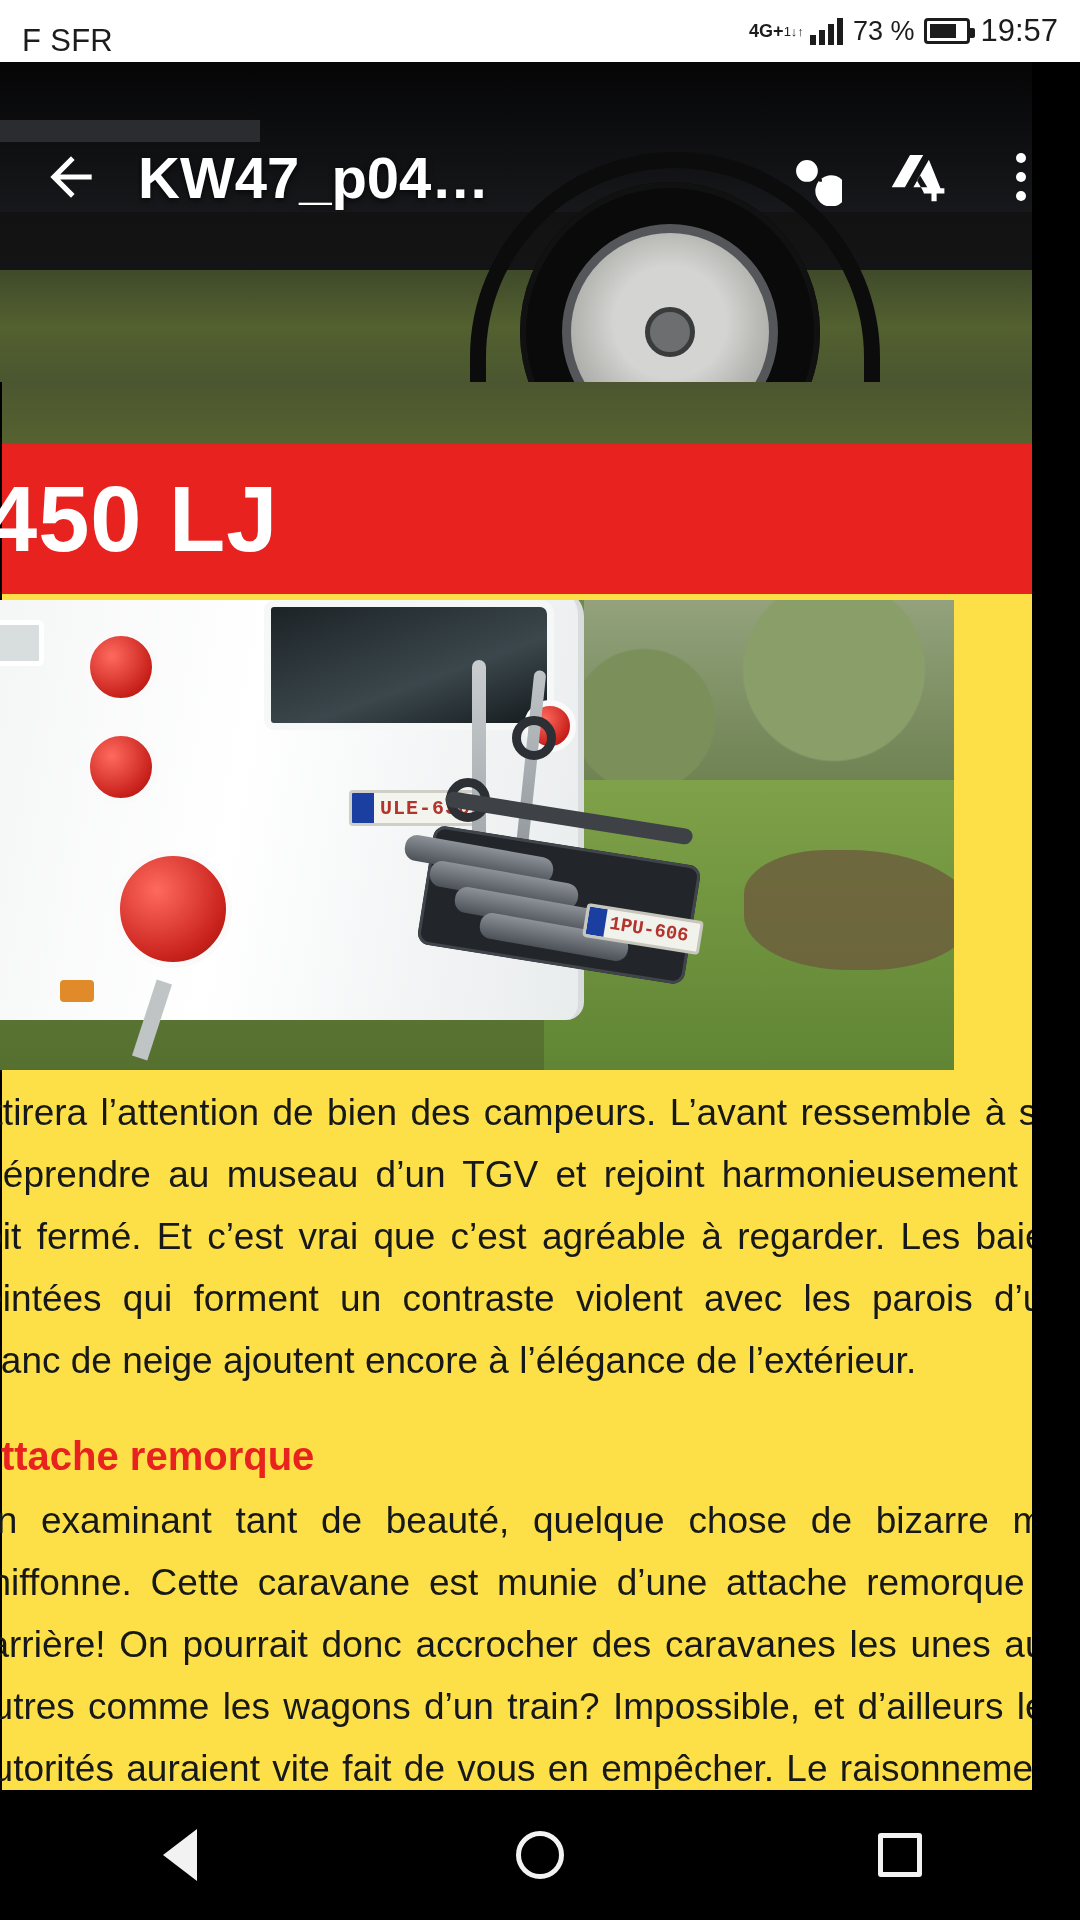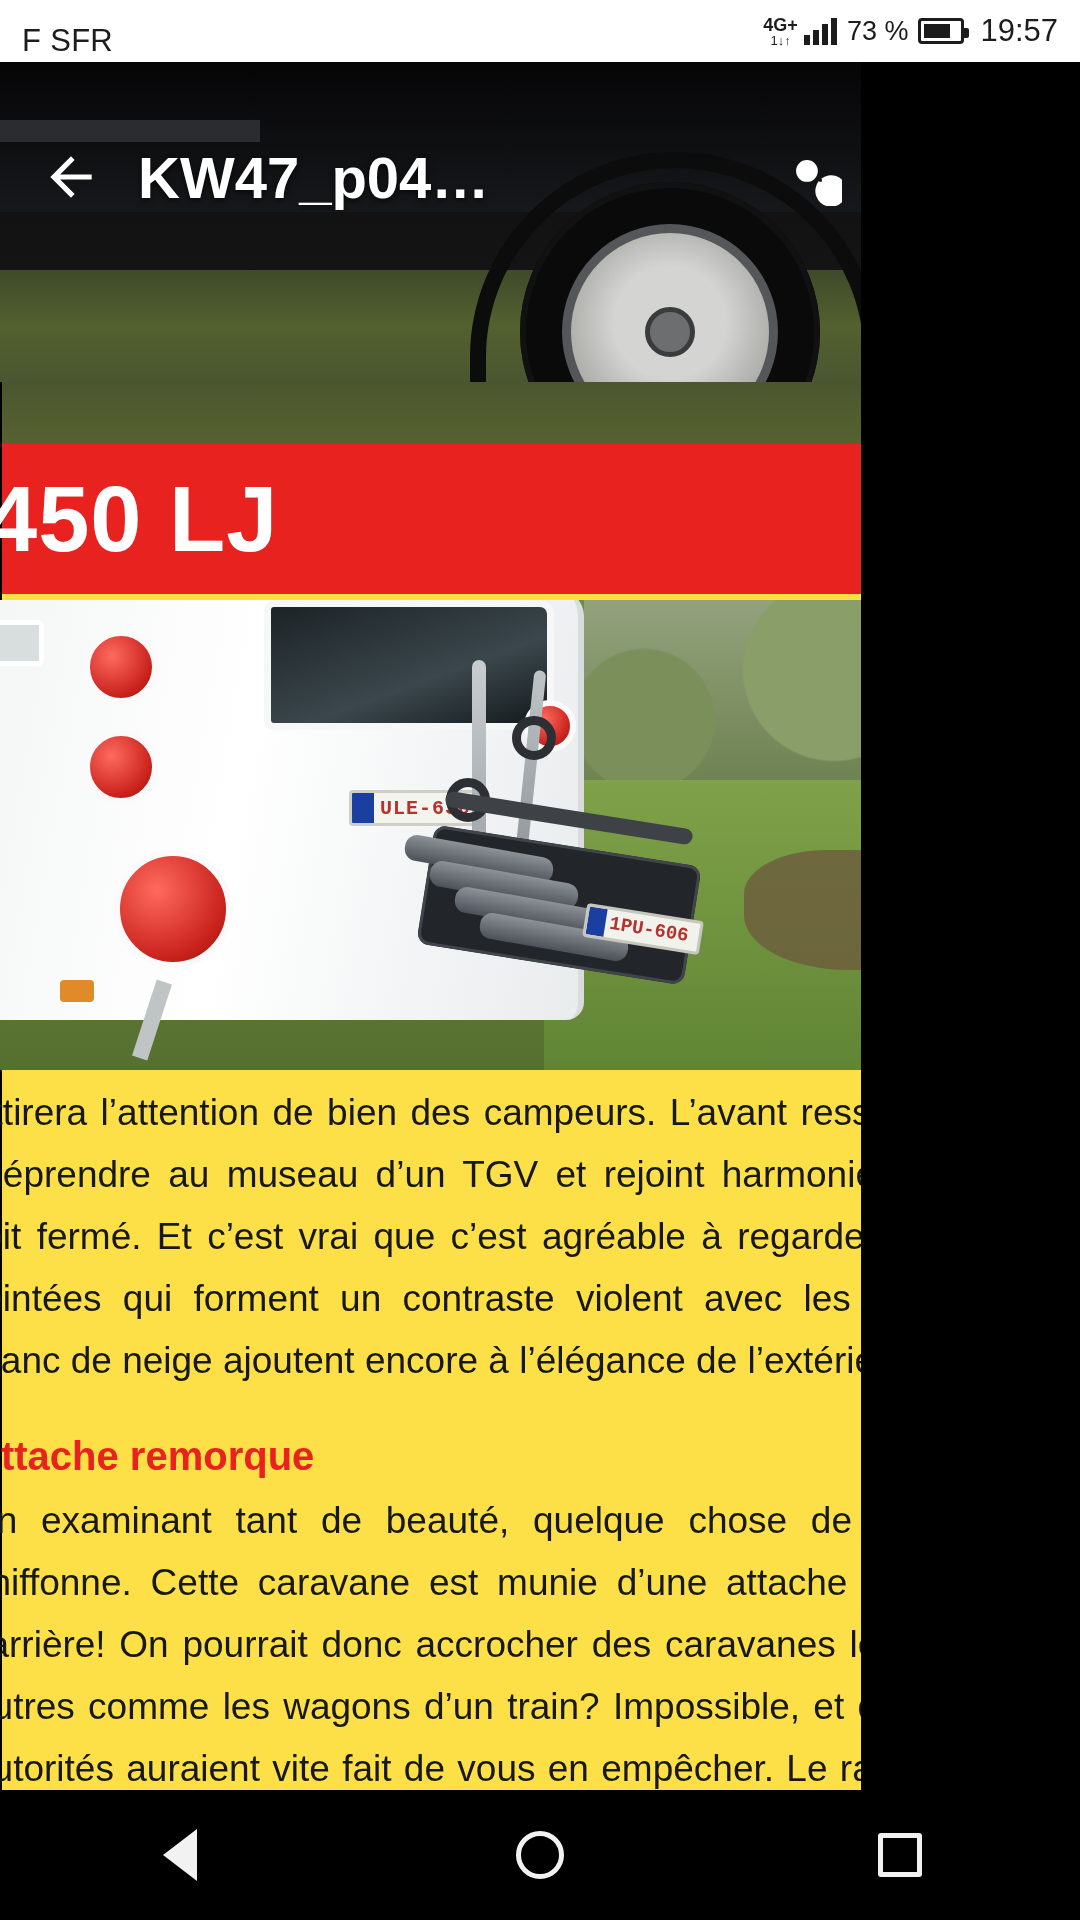--- a/index.html
+++ b/index.html
@@ -23,21 +23,21 @@
     font-size: 31px;
     letter-spacing: .3px;
     margin-top: 20px;
   }
   .statusbar .right {
     margin-left: auto;
     display: flex; align-items: center; gap: 10px;
   }
   .net-label {
     font-size: 17px; line-height: 1;
-    display: flex; flex-direction: column; align-items: center;
+    display: flex; flex-direction: row; align-items: center;
     margin-right: -4px;
   }
   .net-label .top { font-size: 18px; font-weight: bold; }
   .net-label .bot { font-size: 13px; }
   .bars { display: flex; align-items: flex-end; gap: 3px; height: 28px; }
   .bars i { width: 6px; background: #1c1c1c; display: block; }
   .bars i:nth-child(1) { height: 10px; }
   .bars i:nth-child(2) { height: 15px; }
   .bars i:nth-child(3) { height: 21px; }
   .bars i:nth-child(4) { height: 27px; }
@@ -47,26 +47,26 @@
     border: 3px solid #1c1c1c; border-radius: 4px;
     position: relative; display: flex; align-items: center;
   }
   .battery::after {
     content: ""; position: absolute; right: -8px; top: 7px;
     width: 5px; height: 10px; background: #1c1c1c; border-radius: 0 2px 2px 0;
   }
   .battery .fill {
     height: 14px; margin-left: 3px; background: #1c1c1c; width: 26px;
   }
-  .clock { font-size: 31px; margin-left: 6px; }
+  .clock { font-size: 31px; }
 
   
   .viewer {
     position: absolute; left: 0; top: 62px;
-    width: 861px; height: 1790px;
+    width: 1032px; height: 1790px;
     background: #000;
     overflow: hidden;
   }
 
   
   .hero {
     position: absolute; left: 0; top: 0; width: 1080px; height: 320px;
     background:
       radial-gradient(circle at 690px 300px, #6b6b6b 0 30px, rgba(0,0,0,0) 32px),
       linear-gradient(#0b0b0c 0%, #131314 55%, #17181a 100%);

